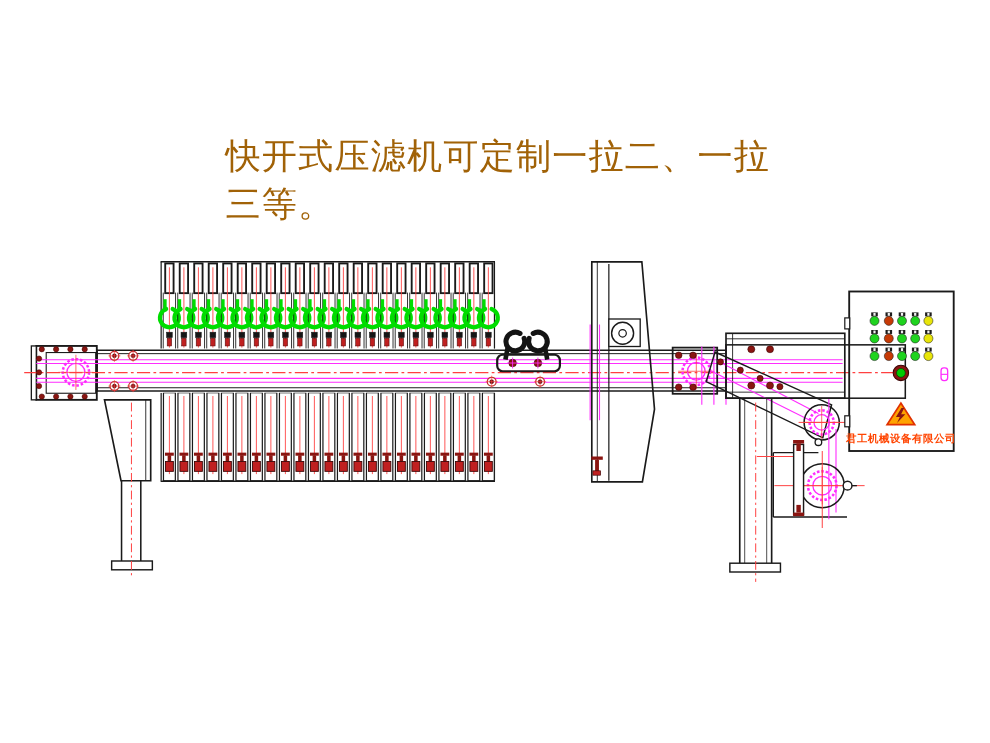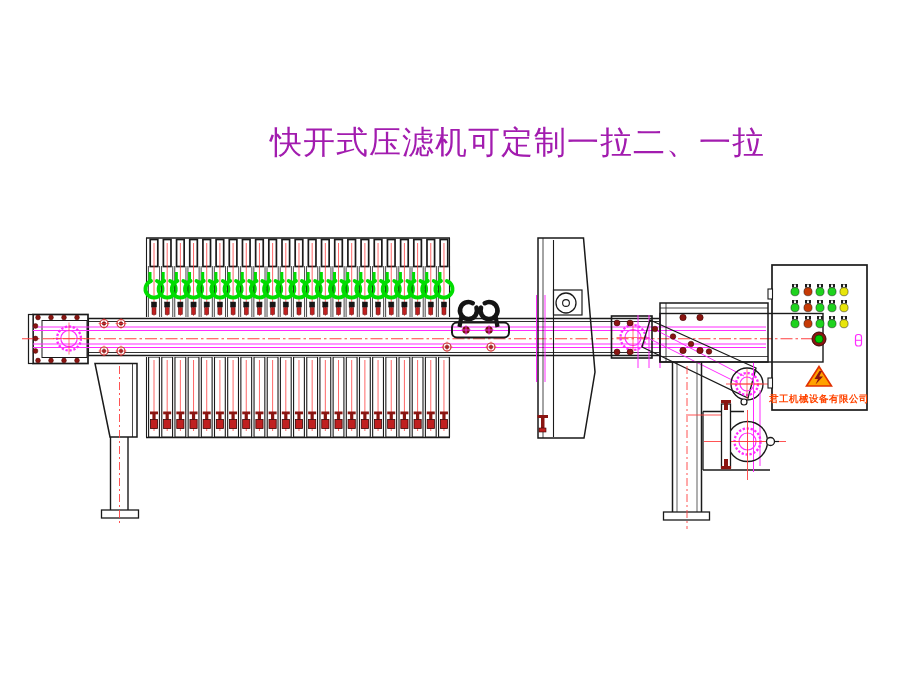--- a/index.html
+++ b/index.html
@@ -8,22 +8,23 @@
   .title{position:absolute;left:205px;top:121px;width:560px;
          font-family:"Liberation Serif","DejaVu Serif",serif;
          font-size:32px;line-height:43px;letter-spacing:1px;font-weight:500;}
   svg{position:absolute;left:0;top:0;}
 </style>
 </head>
 <body>
 
 <div class="stage">
 
-  <div class="title" style="color: #a21caf; text-align: right;">
+  <div class="title" style="color: #a16207;">
     <div>快开式压滤机可定制一拉二、一拉</div>
+    <div>三等。</div>
   </div>
 
   <svg id="drawing" width="900" height="675" viewBox="0 0 900 675">
       <g>
         <line x1="146" y1="238" x2="450" y2="238" stroke="#1a1a1a" stroke-width="1.4"></line>
         <line x1="146" y1="437.5" x2="450" y2="437.5" stroke="#1a1a1a" stroke-width="1.4"></line>
         <line x1="146.5" y1="238" x2="146.5" y2="317" stroke="#1a1a1a" stroke-width="1.1"></line>
         <line x1="449.5" y1="238" x2="449.5" y2="317" stroke="#1a1a1a" stroke-width="1.1"></line>
         <line x1="146.5" y1="357" x2="146.5" y2="437" stroke="#1a1a1a" stroke-width="1.1"></line>
         <line x1="449.5" y1="357" x2="449.5" y2="437" stroke="#1a1a1a" stroke-width="1.1"></line>

